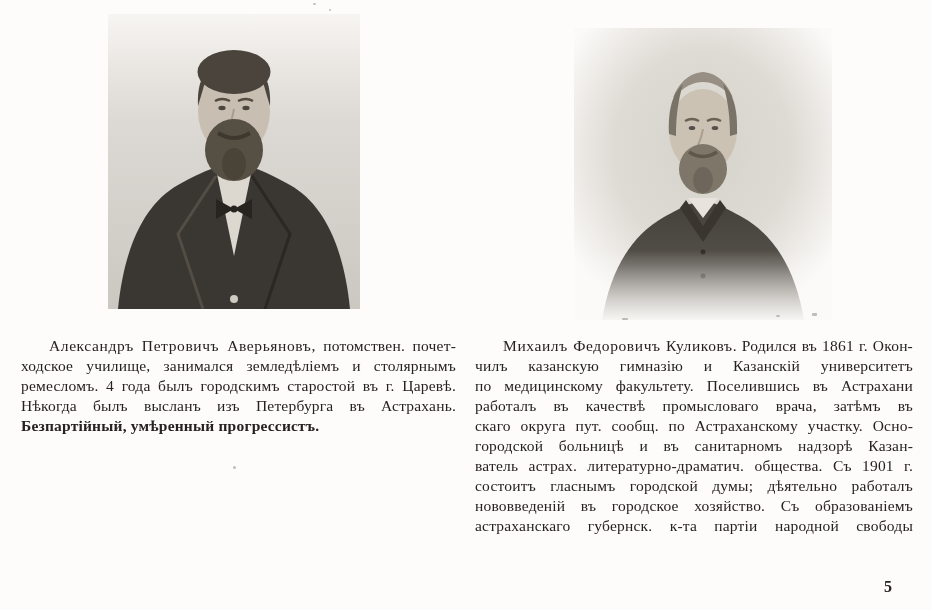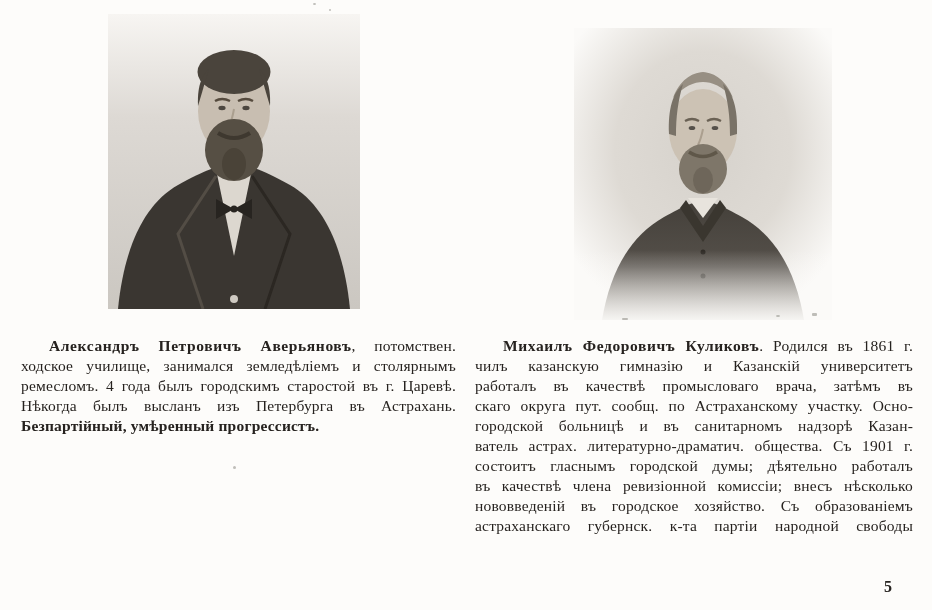--- a/index.html
+++ b/index.html
@@ -25,21 +25,21 @@
   .bio-left{left:21px;top:336px;}
   .bio-right{left:475px;top:336px;width:438px;}
   .bio .line{
     text-align:justify;
     text-align-last:justify;
     height:20px;
     overflow:hidden;
   }
   .bio .line.first{text-indent:28px;}
   .bio .line.last{text-align-last:left;font-weight:bold;}
-  .person-name{font-weight:bold;letter-spacing:0.6px;margin-top:32px;}
+  .person-name{font-weight:normal;letter-spacing:0.6px;margin-top:32px;}
   .page-number{
     position:absolute;
     left:884px;top:578px;
     font-size:16px;font-weight:bold;
     color:#26221f;
   }
   .speck{
     position:absolute;
     background:#8d8a84;
     border-radius:50%;
@@ -142,26 +142,26 @@
     <div class="line first"><span class="person-name">Александръ Петровичъ Аверьяновъ</span><span>, потомствен. почет-</span></div>
     <div class="line">ходское училище, занимался земледѣліемъ и столярнымъ</div>
     <div class="line">ремесломъ. 4 года былъ городскимъ старостой въ г. Царевѣ.</div>
     <div class="line">Нѣкогда былъ высланъ изъ Петербурга въ Астрахань.</div>
     <div class="line last">Безпартійный, умѣренный прогрессистъ.</div>
   </div>
 
   <div class="bio bio-right">
     <div class="line first"><span class="person-name">Михаилъ Федоровичъ Куликовъ</span><span>. Родился въ 1861 г. Окон-</span></div>
     <div class="line">чилъ казанскую гимназію и Казанскій университетъ</div>
+    <div class="line">по медицинскому факультету. Поселившись въ Астрахани</div>
     <div class="line">работалъ въ качествѣ промысловаго врача, затѣмъ въ</div>
     <div class="line">скаго округа пут. сообщ. по Астраханскому участку. Осно-</div>
     <div class="line">городской больницѣ и въ санитарномъ надзорѣ Казан-</div>
     <div class="line">ватель астрах. литературно-драматич. общества. Съ 1901 г.</div>
     <div class="line">состоитъ гласнымъ городской думы; дѣятельно работалъ</div>
-    <div class="line">въ качествѣ члена ревизіонной комиссіи; внесъ нѣсколько</div>
     <div class="line">нововведеній въ городское хозяйство. Съ образованіемъ</div>
     <div class="line">астраханскаго губернск. к-та партіи народной свободы</div>
   </div>
 
   <div class="page-number">5</div>
 
   <div class="speck" style="left:313px;top:3px;width:3px;height:2px;"></div>
   <div class="speck" style="left:329px;top:9px;width:2px;height:2px;"></div>
   <div class="speck" style="left:233px;top:466px;width:3px;height:3px;"></div>
   <div class="speck" style="left:622px;top:318px;width:6px;height:2px;border-radius:1px;"></div>

